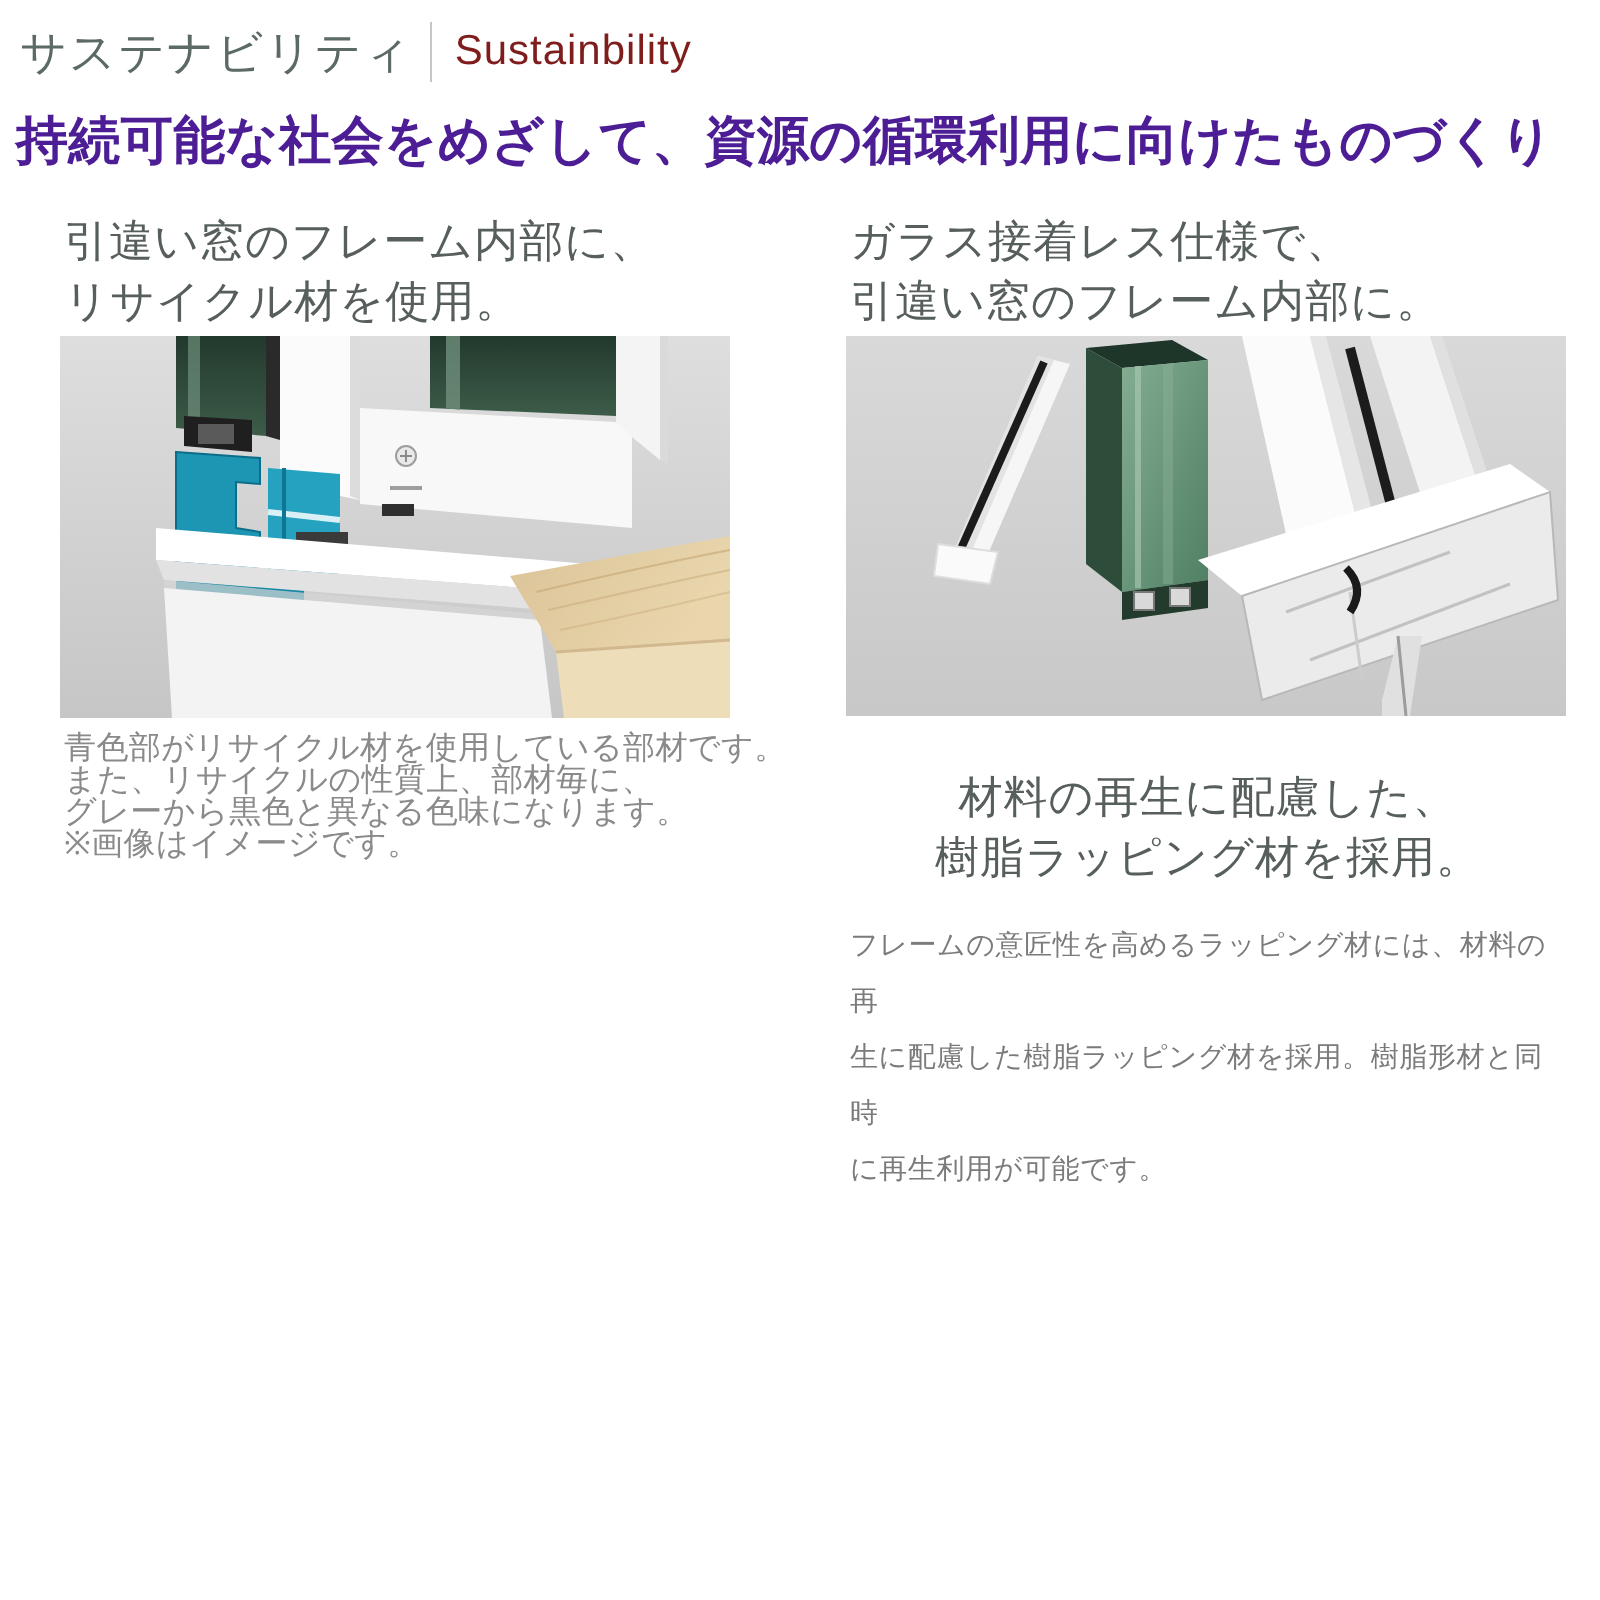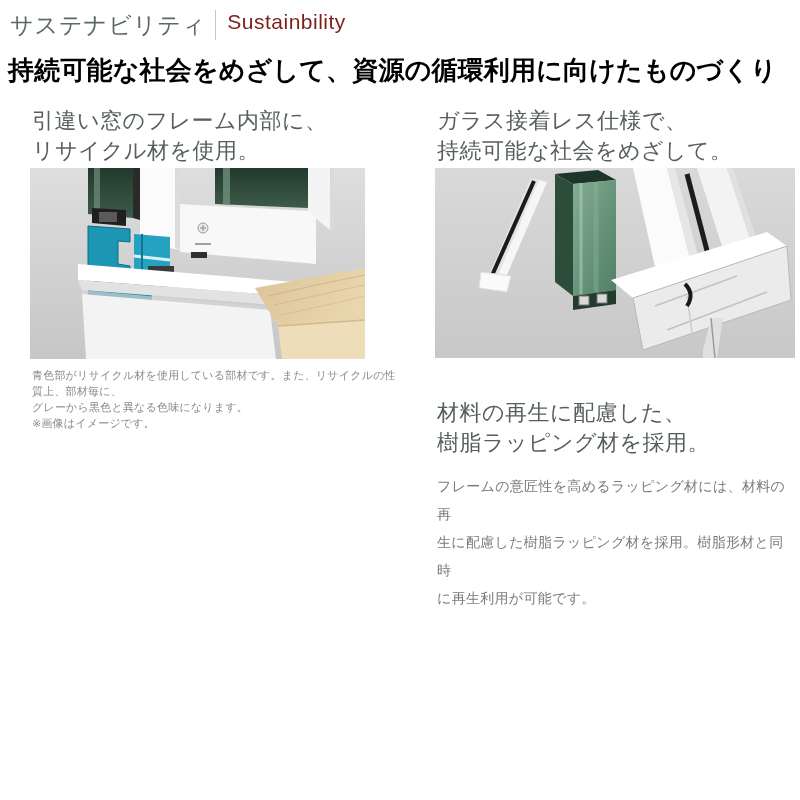--- a/index.html
+++ b/index.html
@@ -4,50 +4,50 @@
 <style>
   html,body{margin:0;padding:0;}
   body{
     width:800px;height:800px;overflow:hidden;background:#ffffff;
     font-family:"Liberation Sans","DejaVu Sans",sans-serif;
     -webkit-font-smoothing:antialiased;
   }
   .page{width:800px;height:800px;position:relative;}
 
   
-  .title-row{display:flex;padding:10px 0 0 10px;height:32px;}
+  .title-row{display:flex;align-items:center;padding:10px 0 0 10px;height:32px;}
   .title-ja{font-size:23px;color:#5c6a66;letter-spacing:1px;}
   .title-divider{width:1px;height:30px;background:#c3c7c5;margin:0 11px 0 9px;flex:0 0 auto;}
   .title-en{font-size:21px;color:#7f1d1d;font-weight:400;letter-spacing:0.5px;}
   .banner{
-    font-size:26px;font-weight:bold;color:#000000;
+    font-size:26px;font-weight:bold;color:#4c1d95;
     padding:9px 6px 0 8px;letter-spacing:0.2px;line-height:38px;white-space:nowrap;
   }
 
   
   .columns{display:flex;padding:17px 0 0 30px;align-items:flex-start;}
-  .col-left{width:372px;margin-right:33px;flex:0 0 auto;}
+  .col-left{width:372px;margin-right:21px;flex:0 0 auto;}
   .col-right{width:360px;flex:0 0 auto;}
 
   .sec-heading{
     font-size:22px;font-weight:500;color:#575f5c;line-height:30px;
     margin:0 0 0 2px;white-space:pre-line;letter-spacing:0.5px;
   }
-  .sec-heading.second{margin-top:40px;}
+  .sec-heading.second{margin-top:26px;text-align:center;}
   .sec-body{
     font-size:14px;color:#7b7b7b;line-height:28px;margin:14px 0 0 2px;
     white-space:pre-line;letter-spacing:0.3px;
   }
   .note{font-size:10px;color:#9a9a9a;margin-left:6px;white-space:nowrap;}
   figure{margin:0;padding:0;}
   figure.illus{margin-top:2px;line-height:0;}
   figure.illus-right{margin-top:2px;line-height:0;}
   .caption{
-    font-size:11px;color:#8a8a8a;line-height:16px;margin-top:8px;margin-left:2px;
-    white-space:pre-line;letter-spacing:0.2px;
+    font-size:16px;color:#8a8a8a;line-height:16px;margin-top:8px;margin-left:2px;
+    white-space:pre-line;letter-spacing:0.2px;font-family:Liberation Mono, monospace;
   }
   svg{display:block;}
 </style>
 </head>
 <body>
 
 <div class="page">
 
   <header>
     <div class="title-row">
@@ -125,21 +125,21 @@
           <path d="M248,158 L335,152" stroke="#d2b88e" stroke-width="1.5"></path>
         </svg>
       </figure>
       <div class="caption">青色部がリサイクル材を使用している部材です。また、リサイクルの性質上、部材毎に、
 グレーから黒色と異なる色味になります。
 ※画像はイメージです。</div>
     </section>
 
     <section class="col-right">
       <h3 class="sec-heading">ガラス接着レス仕様で、
-持続可能な社会をめざして。</h3>
+引違い窓のフレーム内部に。</h3>
 
       <figure class="illus-right">
         <svg width="360" height="190" viewBox="0 0 360 190" aria-hidden="true">
           <defs>
             <linearGradient id="rbg" x1="0" y1="0" x2="0" y2="1">
               <stop offset="0" stop-color="#d9d9d9"></stop>
                 <stop offset="1" stop-color="#c8c8c8"></stop>
             </linearGradient>
             <linearGradient id="rglass" x1="0" y1="0" x2="1" y2="1">
               <stop offset="0" stop-color="#84ad92"></stop>

